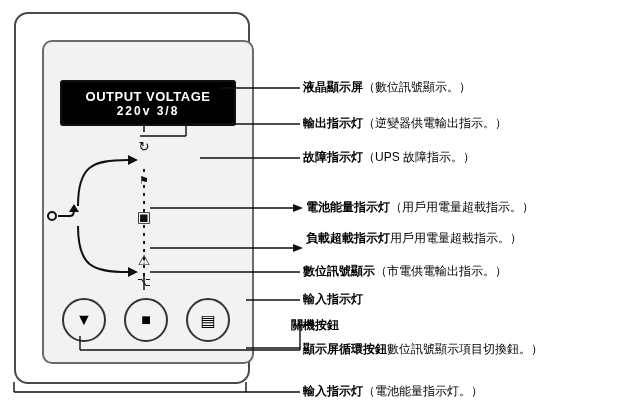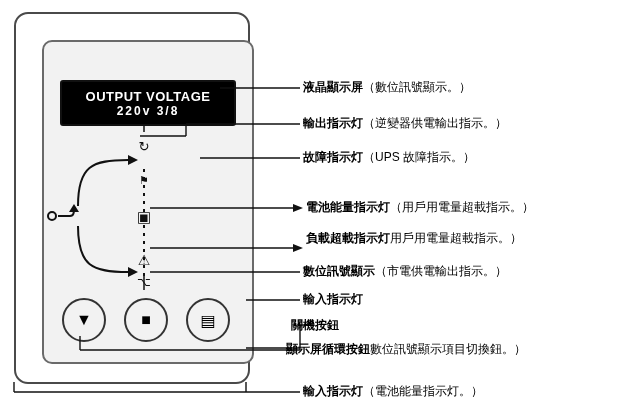--- a/index.html
+++ b/index.html
@@ -149,19 +149,19 @@
 </div>
 
 <div class="label" style="left:303px;top:292px;">
   <b>輸入指示灯</b><span class="note"></span>
 </div>
 
 <div class="label" style="left:291px;top:318px;">
   <b>關機按鈕</b><span class="note"></span>
 </div>
 
-<div class="label" style="left:286px;top:342px;">
+<div class="label" style="left:303px;top:342px;">
   <b>顯示屏循環按鈕</b><span class="note">數位訊號顯示項目切換鈕。）</span>
 </div>
 
 <div class="label" style="left:303px;top:384px;">
   <b>輸入指示灯</b><span class="note">（電池能量指示灯。）</span>
 </div>
 
 </body></html>

